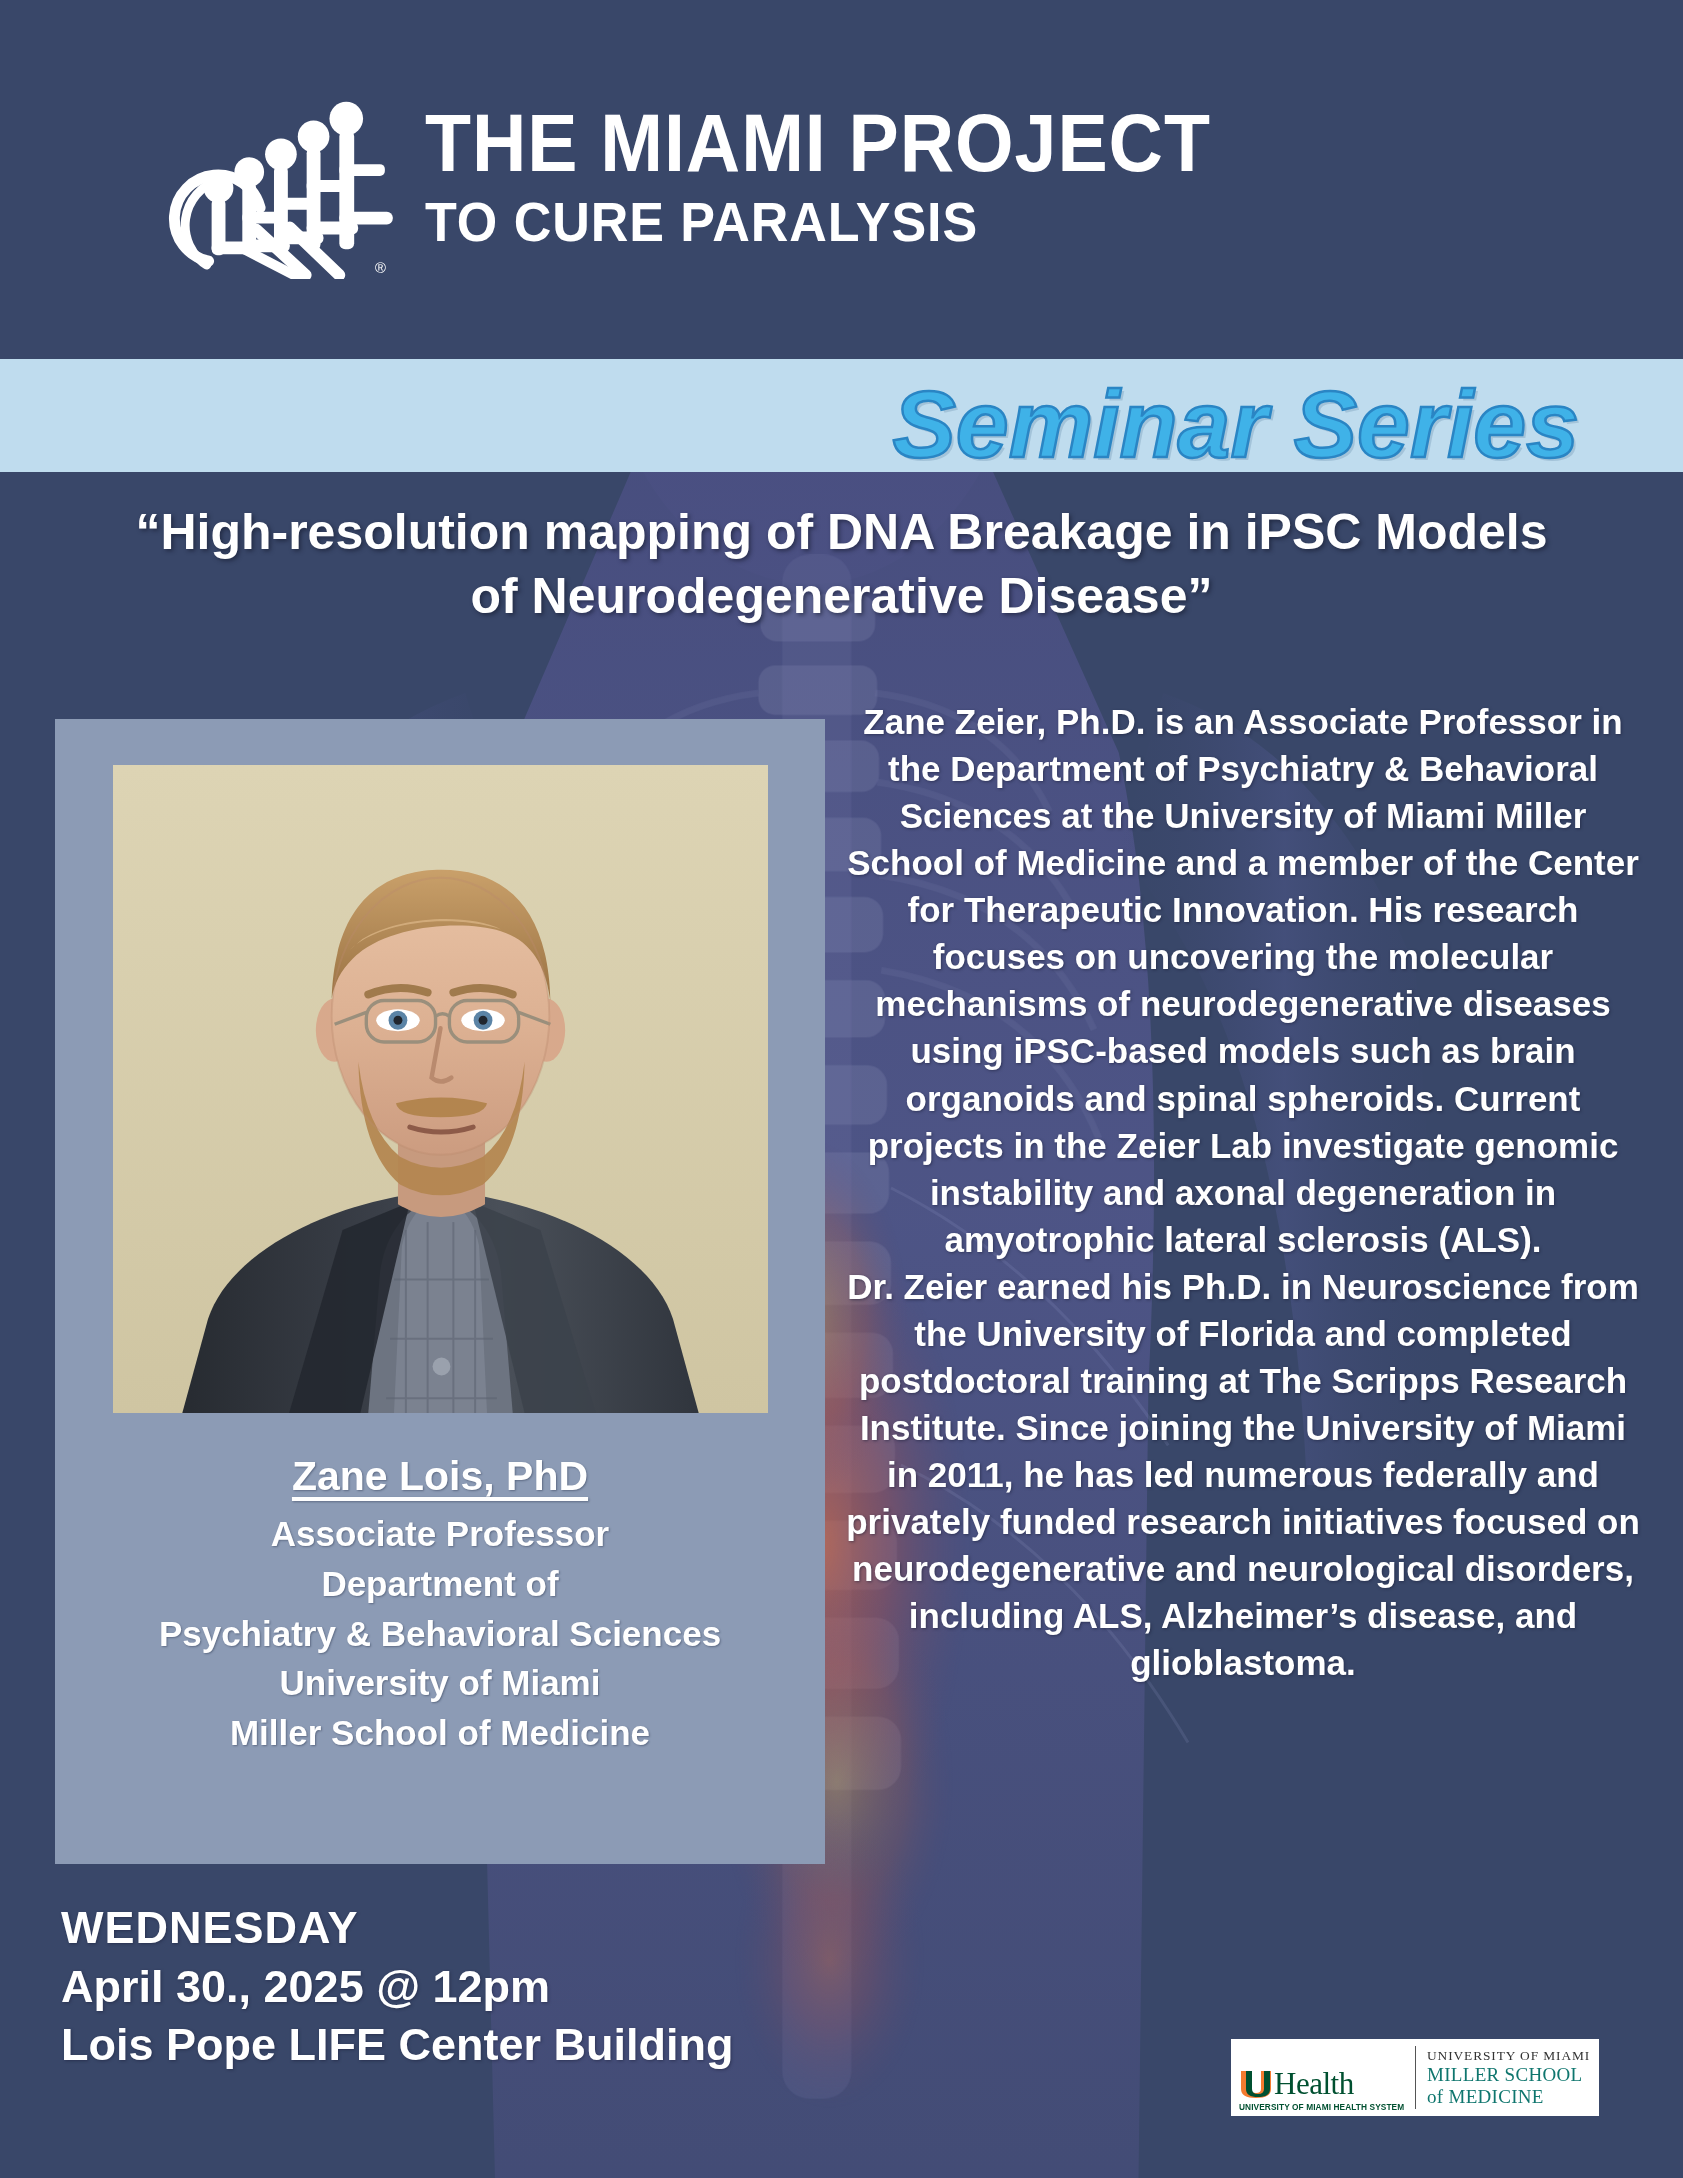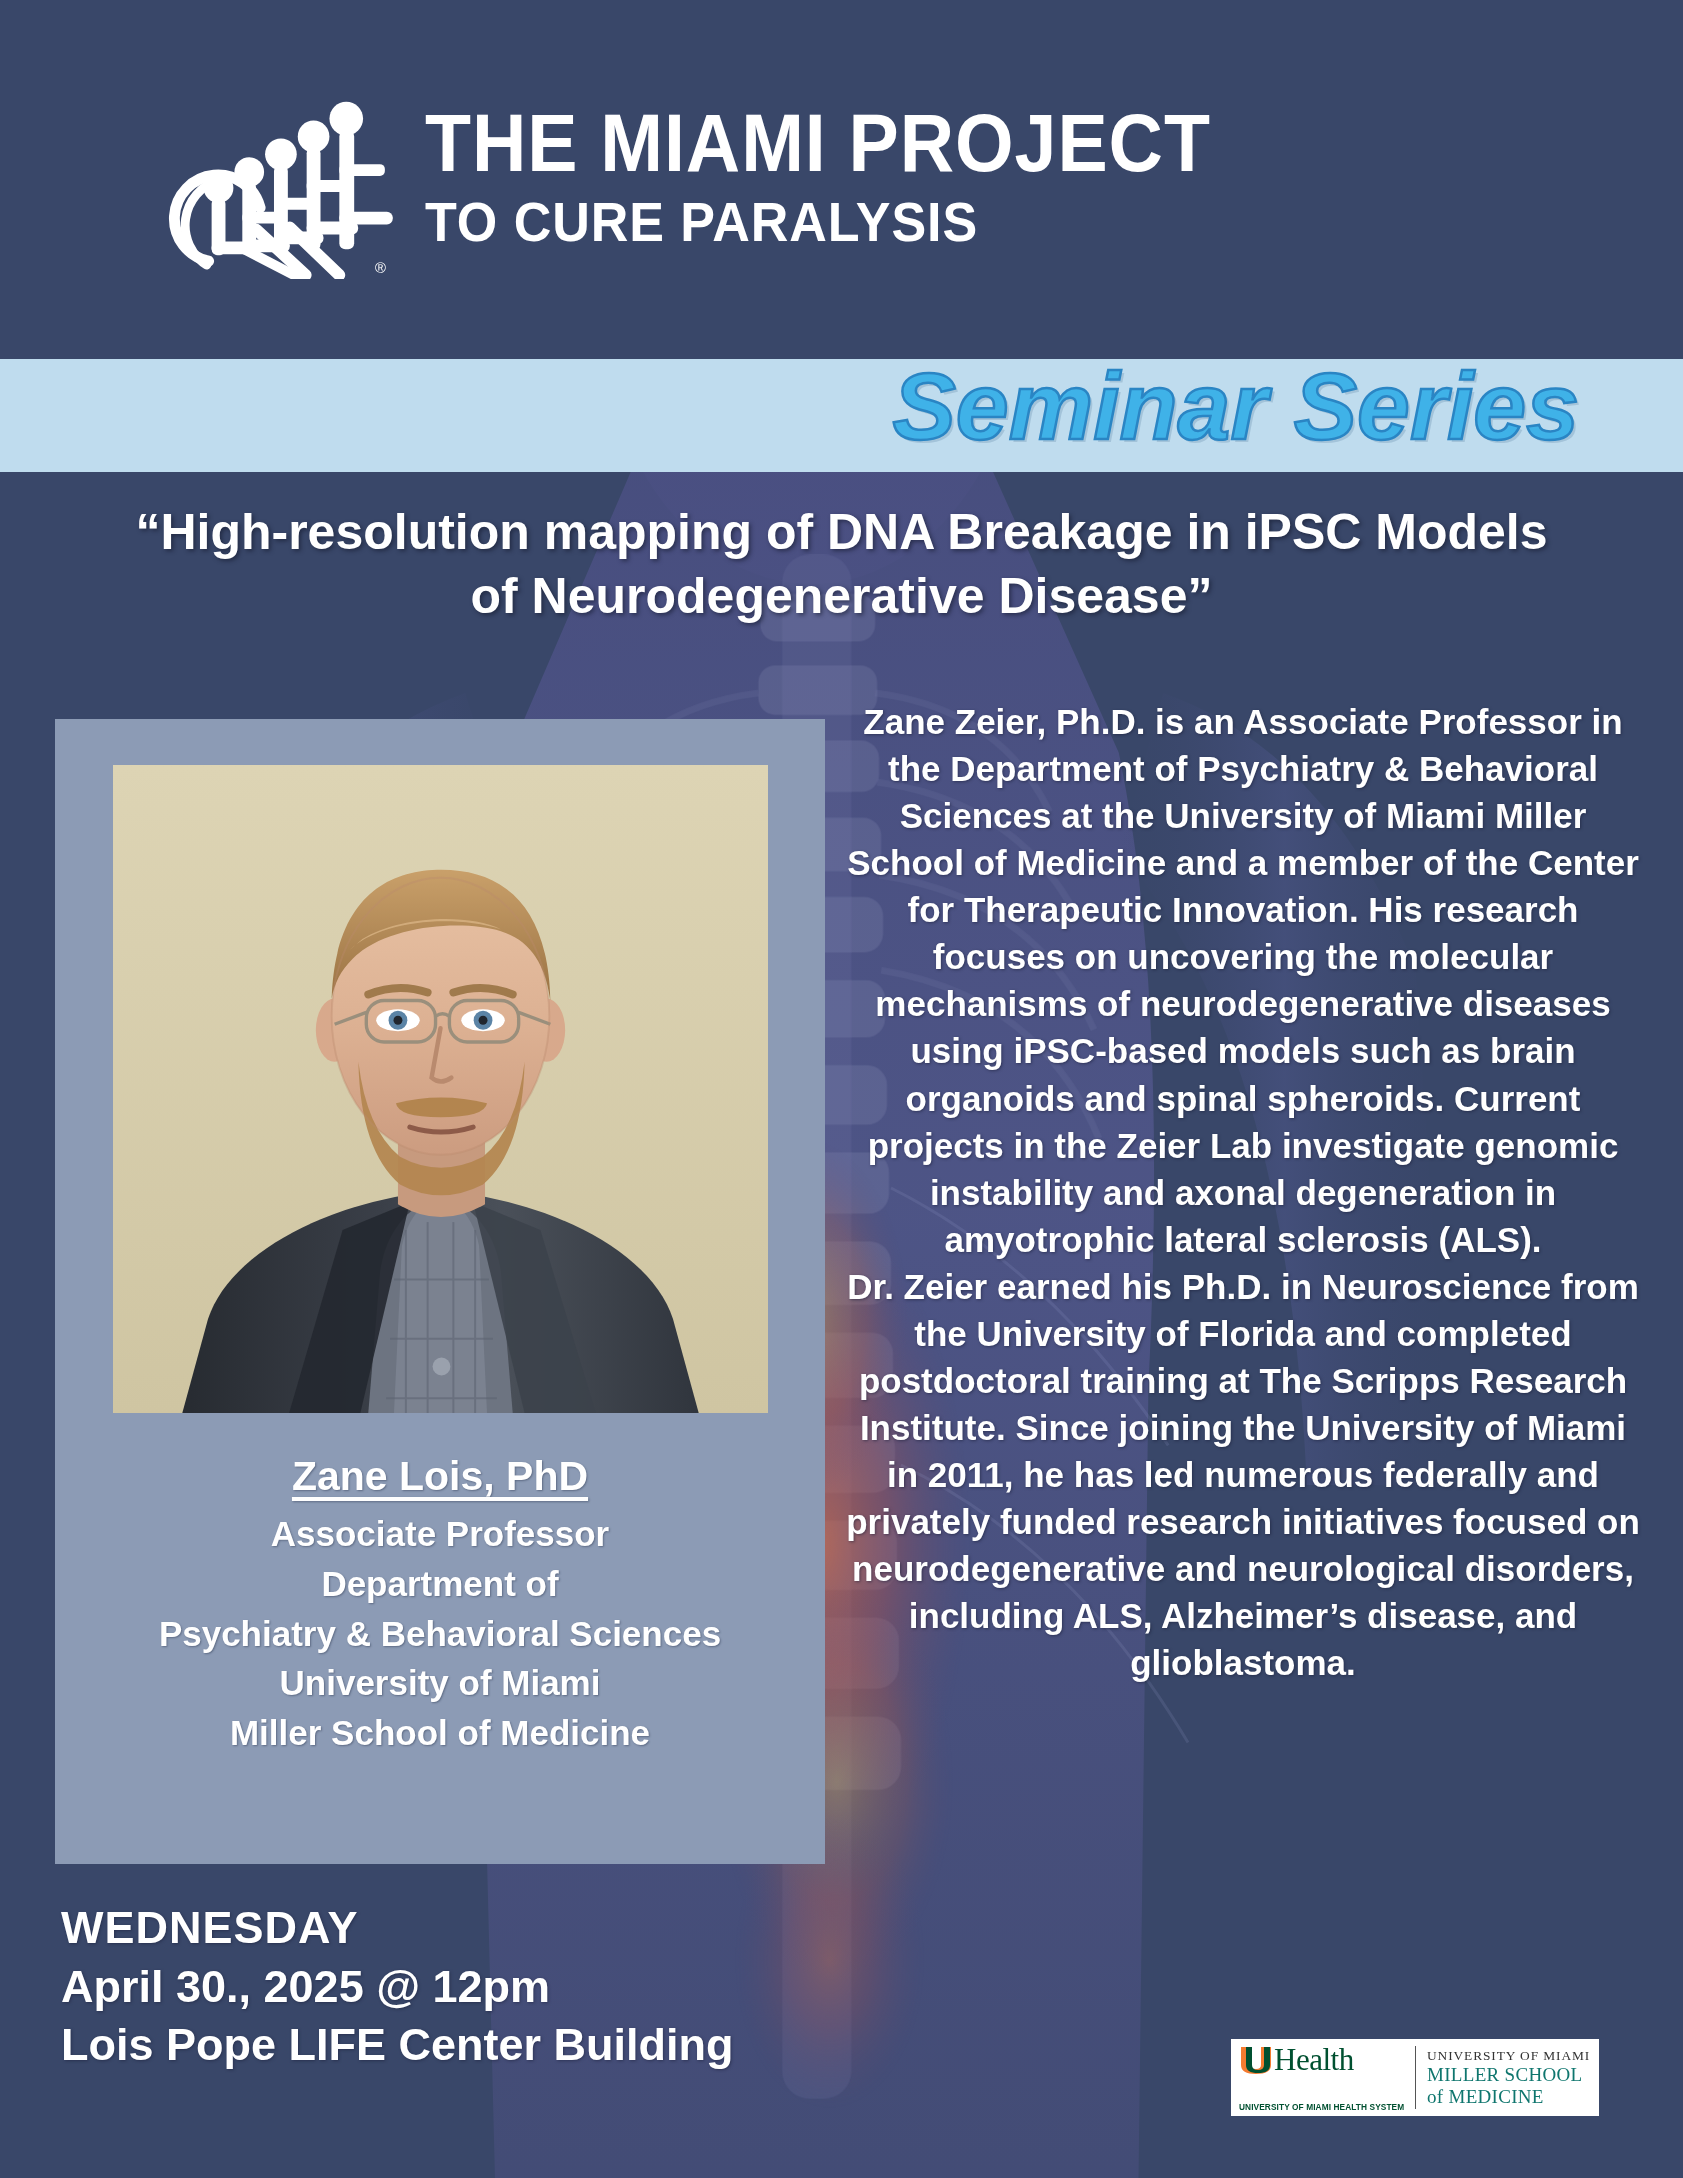--- a/index.html
+++ b/index.html
@@ -32,21 +32,21 @@
     font-size:56px; font-weight:bold; letter-spacing:1px;
     line-height:1.15; margin-top:8px;
     transform:scaleX(0.93); transform-origin:left center;
     white-space:nowrap;
   }
 
   
   .series-band {
     position:absolute; left:0; top:359px; width:1683px; height:113px;
     background:#bfdcee; z-index:2;
-    display:flex; align-items:flex-start; justify-content:flex-end;
+    display:flex; align-items:flex-end; justify-content:flex-end;
   }
   .series-text {
     font-size:95px; font-weight:bold; font-style:italic;
     color:#3fb2e8;
     -webkit-text-stroke:2.5px #2a85c4;
     text-shadow:3px 3px 0 rgba(140,175,200,.55);
     margin-right:104px; line-height:1; white-space:nowrap;
   }
 
   
@@ -96,21 +96,21 @@
   .event-line { font-size:45px; }
 
   
   .uhealth {
     position:absolute; left:1231px; top:2039px;
     width:368px; height:77px; z-index:2;
     background:#ffffff; display:flex; align-items:stretch;
   }
   .uh-left {
     width:184px; display:flex; flex-direction:column;
-    justify-content:space-between; padding:5px 0 4px 8px;
+    justify-content:flex-end; padding:5px 0 4px 8px;
   }
   .uh-top { display:flex; align-items:center; }
   .uh-u { width:34px; height:30px; flex:0 0 auto; }
   .uh-health {
     font-family:"Liberation Serif", serif; font-size:31px;
     color:#005030; line-height:1; margin-left:1px; letter-spacing:-0.5px;
   }
   .uh-sys {
     font-size:8.3px; font-weight:bold; color:#005030;
     letter-spacing:0.1px; margin-top:3px; white-space:nowrap;

